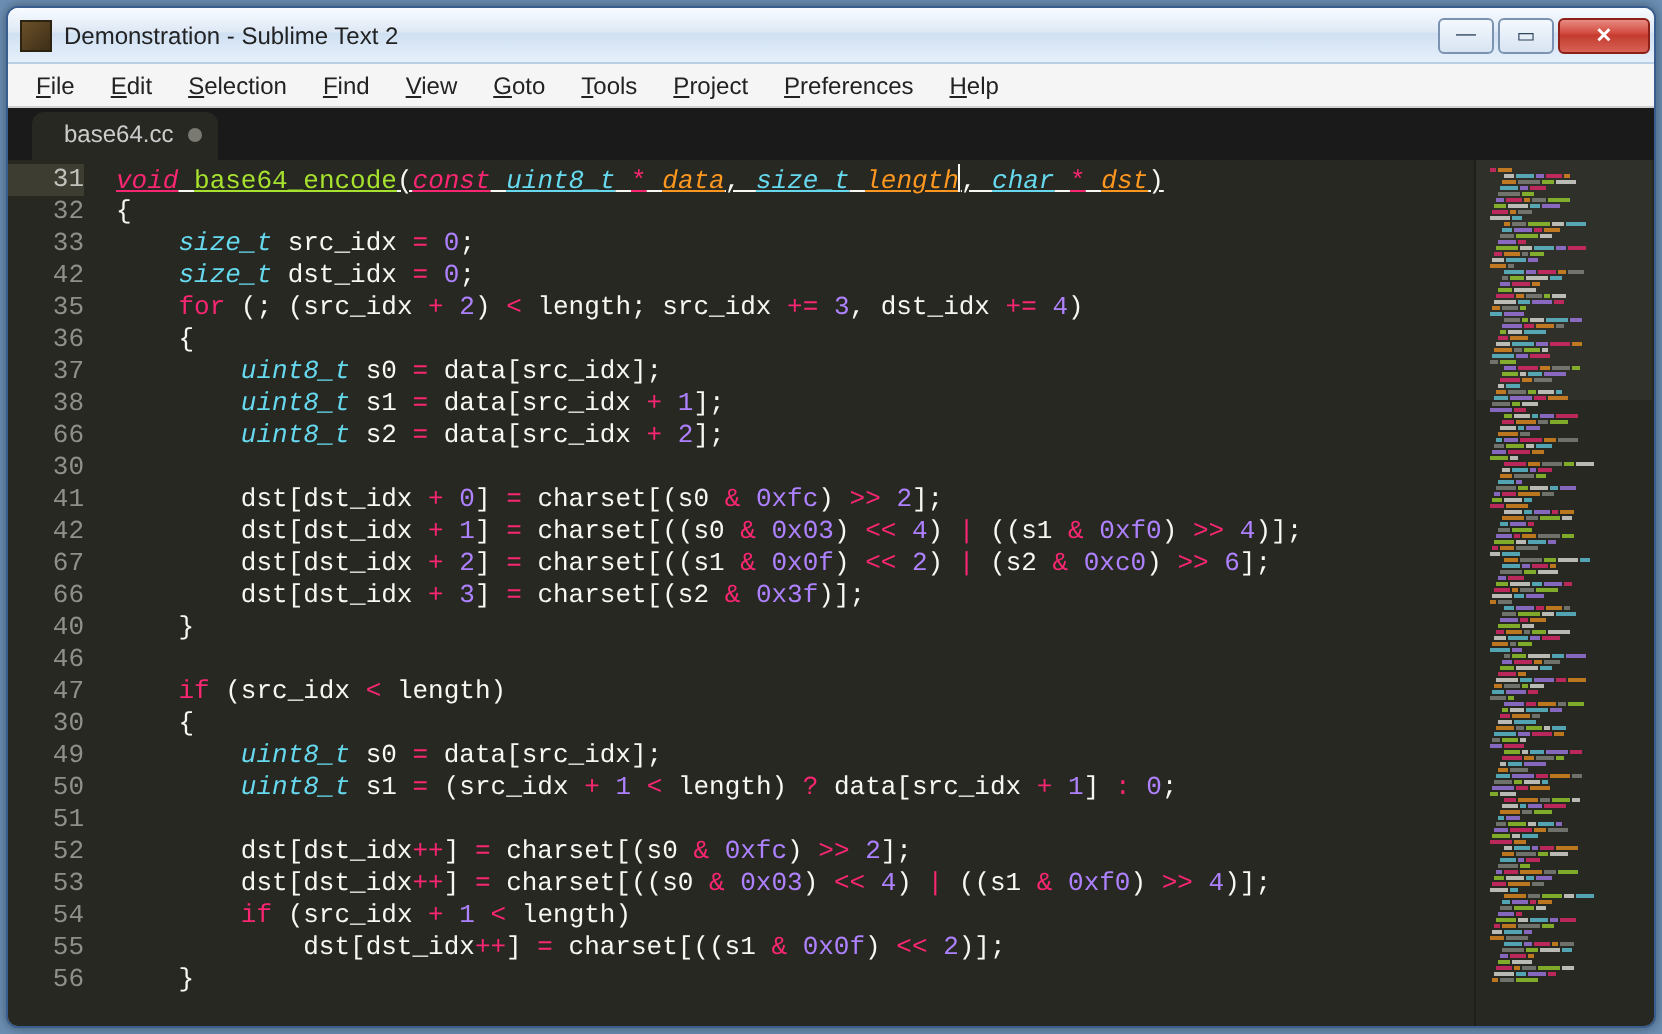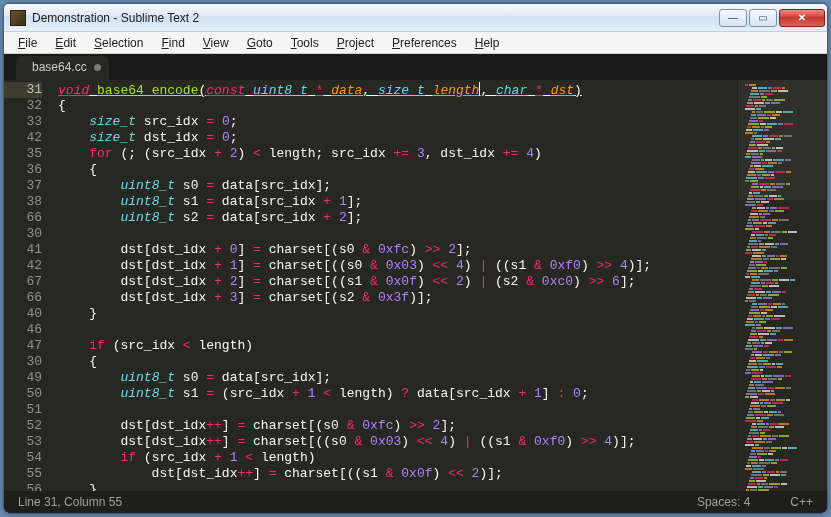--- a/index.html
+++ b/index.html
@@ -1139,21 +1139,14 @@
         </div>
         <div class="mm-line">
           <div class="mm-seg" style="width: 3px; background: transparent;"></div>
           <div class="mm-seg" style="width: 3px; background: rgb(253, 151, 31); opacity: 0.7;"></div>
           <div class="mm-seg" style="width: 7px; background: rgb(143, 144, 138); opacity: 0.7;"></div>
           <div class="mm-seg" style="width: 11px; background: rgb(166, 226, 46); opacity: 0.7;"></div>
         </div>
       </div>
   </div>
 
-  <div class="statusbar">
-    <div>Line 31, Column 55</div>
-    <div class="right">
-      <div>Spaces: 4</div>
-      <div>C++</div>
-    </div>
-  </div>
 
 </div>
 
 </body></html>

